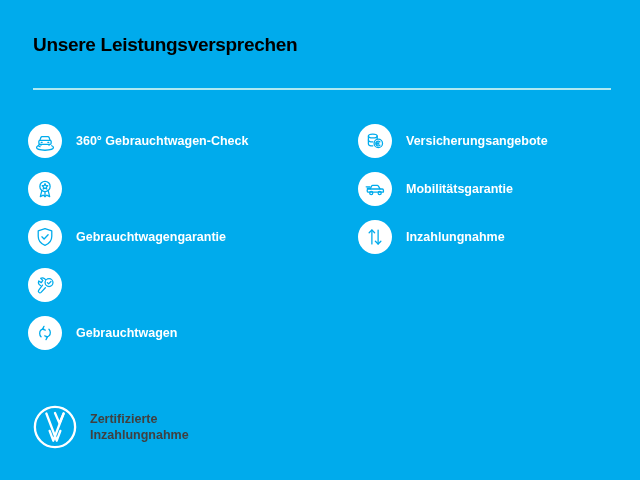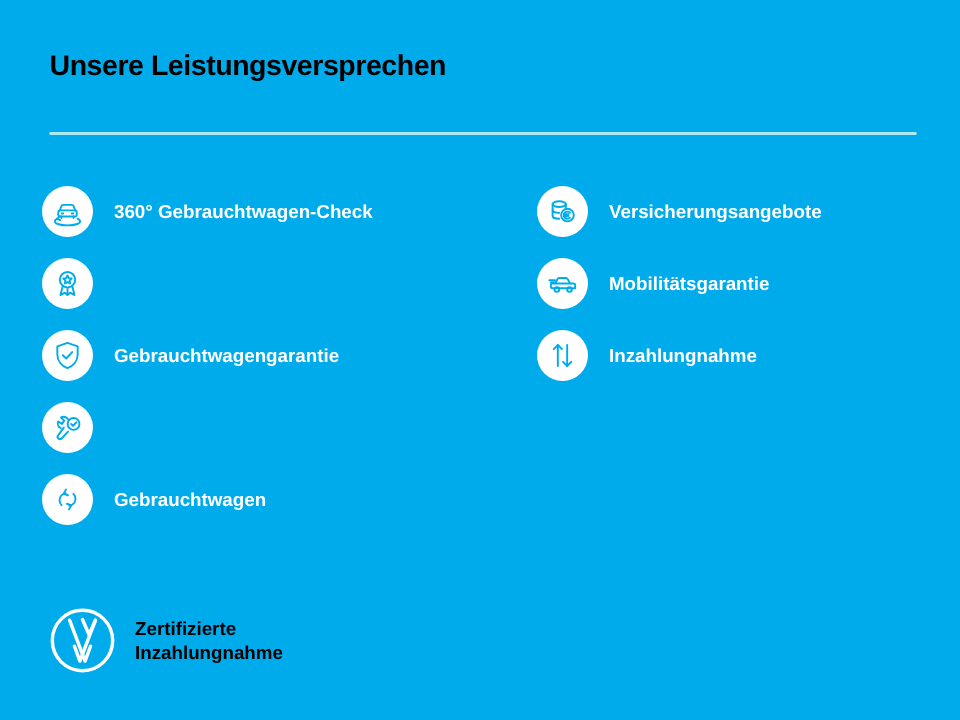--- a/index.html
+++ b/index.html
@@ -100,21 +100,21 @@
   }
   .vw-logo {
     flex: 0 0 auto;
     width: 46px;
     height: 46px;
   }
   .vw-text {
     margin-left: 12px;
     font-size: 12.5px;
     font-weight: bold;
-    color: #000000;
+    color: #404040;
     line-height: 16px;
   }
   .vw-text div { white-space: nowrap; }
 </style>
 </head>
 <body>
 
 <div class="page">
 
   <div class="header">

